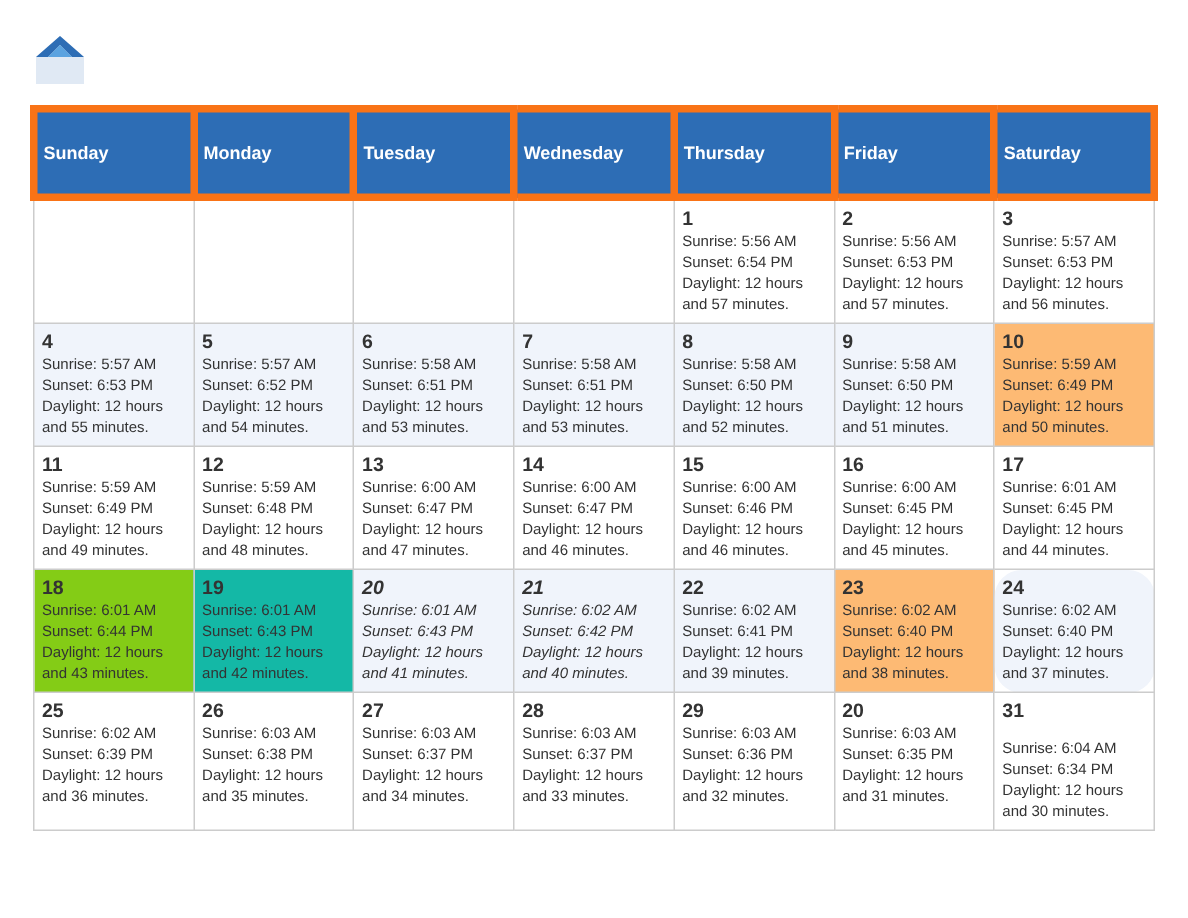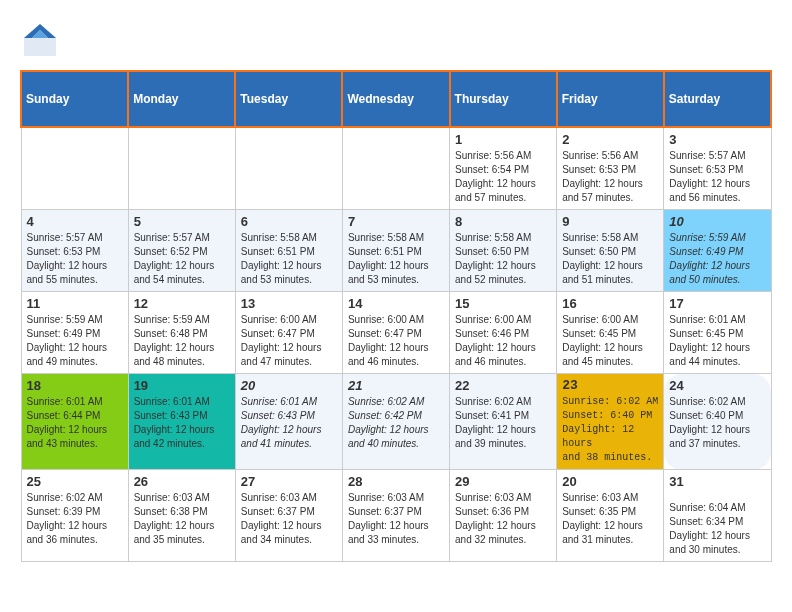--- a/index.html
+++ b/index.html
@@ -56,21 +56,21 @@
       width: 100%;
       border-collapse: collapse;
       border: 1px solid #ccc;
     }
     .calendar th {
       background-color: #2d6db5;
       color: #fff;
       font-size: 12px;
       font-weight: bold;
       padding: 20px 4px;
-      border: 2px solid #f97316;
+      border: 5px solid #f97316;
       text-align: left;
     }
     .calendar td {
       border: 1px solid #ccc;
       vertical-align: top;
       padding: 4px 5px;
       font-size: 10px;
       color: #333;
       width: calc(100% / 7);
       min-height: 80px;
@@ -192,21 +192,21 @@
 Daylight: 12 hours
 and 52 minutes.</div>
         </td>
         <td style="background-color: rgb(240, 244, 251);">
           <span class="day-num">9</span>
           <div class="day-info" style="white-space: pre-line;">Sunrise: 5:58 AM
 Sunset: 6:50 PM
 Daylight: 12 hours
 and 51 minutes.</div>
         </td>
-        <td style="background-color: #7dd3fc; font-style: italic;">
+        <td style="background-color: #fdba74;">
           <span class="day-num">10</span>
           <div class="day-info" style="white-space: pre-line;">Sunrise: 5:59 AM
 Sunset: 6:49 PM
 Daylight: 12 hours
 and 50 minutes.</div>
         </td>
       </tr>
       <tr>
         <td>
           <span class="day-num">11</span>
@@ -287,21 +287,21 @@
 Daylight: 12 hours
 and 40 minutes.</div>
         </td>
         <td style="background-color: rgb(240, 244, 251);">
           <span class="day-num">22</span>
           <div class="day-info" style="white-space: pre-line;">Sunrise: 6:02 AM
 Sunset: 6:41 PM
 Daylight: 12 hours
 and 39 minutes.</div>
         </td>
-        <td style="background-color: #eab308; font-family: Liberation Mono, monospace;">
+        <td style="background-color: #fdba74;">
           <span class="day-num">23</span>
           <div class="day-info" style="white-space: pre-line;">Sunrise: 6:02 AM
 Sunset: 6:40 PM
 Daylight: 12 hours
 and 38 minutes.</div>
         </td>
         <td style="background-color: rgb(240, 244, 251); border-radius: 18px;">
           <span class="day-num">24</span>
           <div class="day-info" style="white-space: pre-line;">Sunrise: 6:02 AM
 Sunset: 6:40 PM

